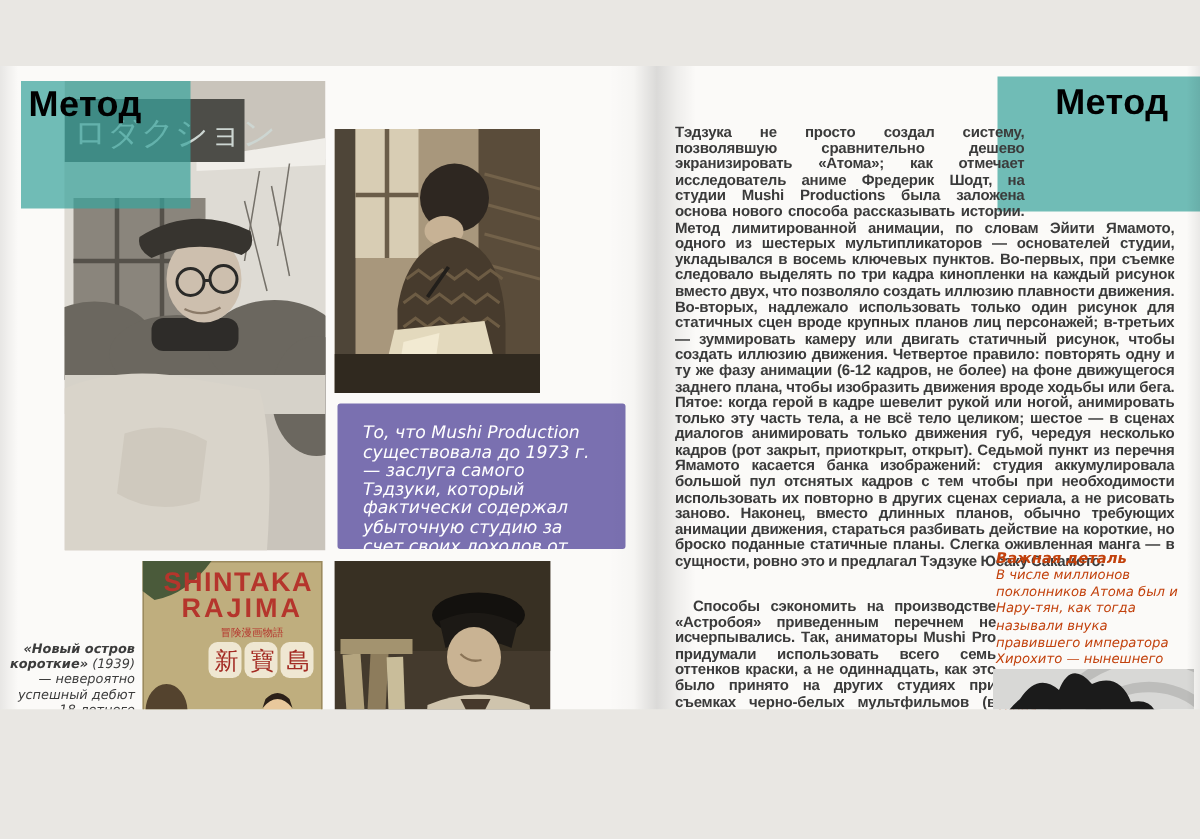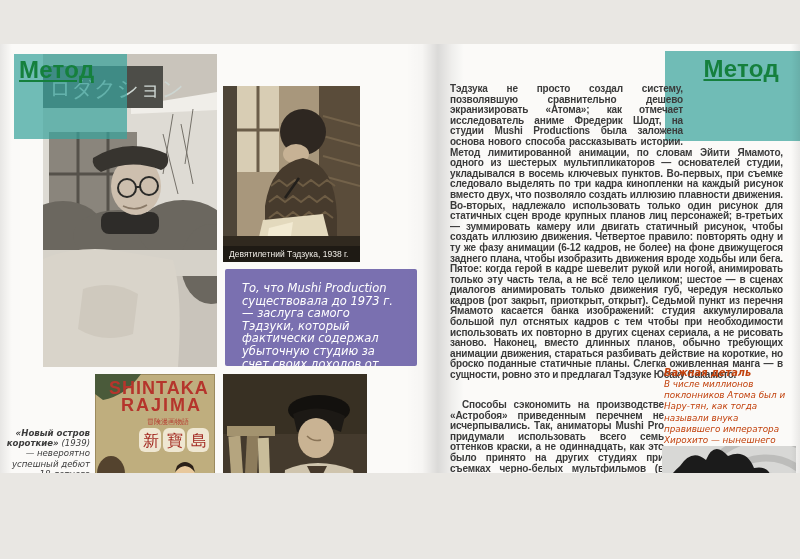--- a/index.html
+++ b/index.html
@@ -7,23 +7,22 @@
     position:relative;width:800px;height:429px;overflow:hidden;
     background:#fbfaf8;
     font-family:"Liberation Sans","DejaVu Sans",sans-serif;
     margin-top:44px;
     -webkit-font-smoothing:antialiased;
   }
   .abs{position:absolute;}
   
   .chapter-header{
     background:rgba(58,163,157,0.72);
-    color:#15803d;font-weight:bold;font-size:24px;line-height:26px;
+    color:#000000;font-weight:bold;font-size:24px;line-height:26px;
     letter-spacing:0.3px;
-    text-decoration:underline;
   }
   .chapter-header.left{left:14px;top:10px;width:113px;height:85px;padding:3px 0 0 5px;box-sizing:border-box;}
   .chapter-header.right{left:665px;top:7px;width:135px;height:90px;padding:5px 21px 0 0;box-sizing:border-box;text-align:right;}
   
   .photo{display:block;}
   .caption-band{
     position:absolute;left:0;right:0;bottom:0;
     background:rgba(24,21,17,0.72);
     color:#efece6;font-size:8.5px;line-height:16px;height:16px;
     padding-left:6px;white-space:nowrap;overflow:hidden;
@@ -147,21 +146,20 @@
         <g stroke="#6d5c44" stroke-width="2" fill="none">
           <path d="M48,100 l8,-6 8,6 8,-6 8,6 8,-6 8,6 8,-6 8,6"></path>
           <path d="M46,116 l8,-6 8,6 8,-6 8,6 8,-6 8,6 8,-6 8,6"></path>
           <path d="M46,132 l8,-6 8,6 8,-6 8,6 8,-6 8,6 8,-6 8,6"></path>
         </g>
         <polygon points="30,176 40,134 100,128 112,176" fill="#e3d9bd"></polygon>
         <polygon points="46,142 70,136 68,150 44,154" fill="#f2ead2"></polygon>
         <line x1="62" y1="112" x2="76" y2="92" stroke="#221f1b" stroke-width="2.5"></line>
         <rect x="0" y="150" width="137" height="26" fill="#30291f"></rect>
       </svg>
-      <div class="caption-band">Девятилетний Тэдзука, 1938 г.</div>
     </div>
 
     <div class="abs quote-box">
       <span>То, что Mushi Production существовала до 1973 г. — заслуга самого Тэдзуки, который фактически содержал убыточную студию за счет своих доходов от выпуска манги.</span>
     </div>
 
     <div class="abs margin-note">
       <span class="mn-title">«Новый остров короткие»</span><span> (1939) </span><span>— невероятно успешный дебют 18-летнего студента-медика в качестве мангаки. Не первый комикс Тэдзуки, но первый, изданный отдельной книгой. За год продалось 400 тыс. экземпляров.</span>
     </div>
 

